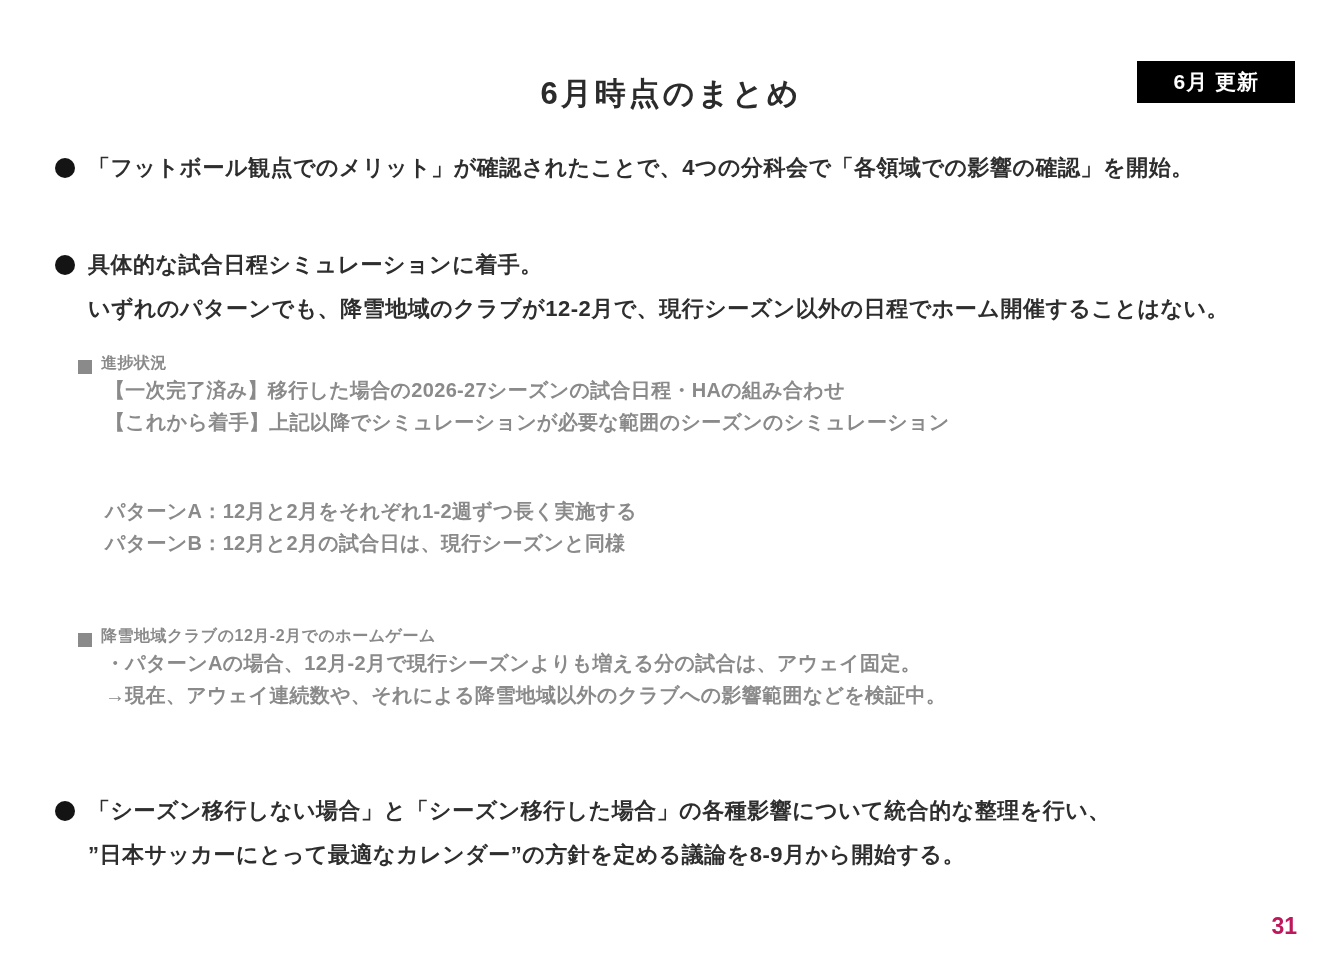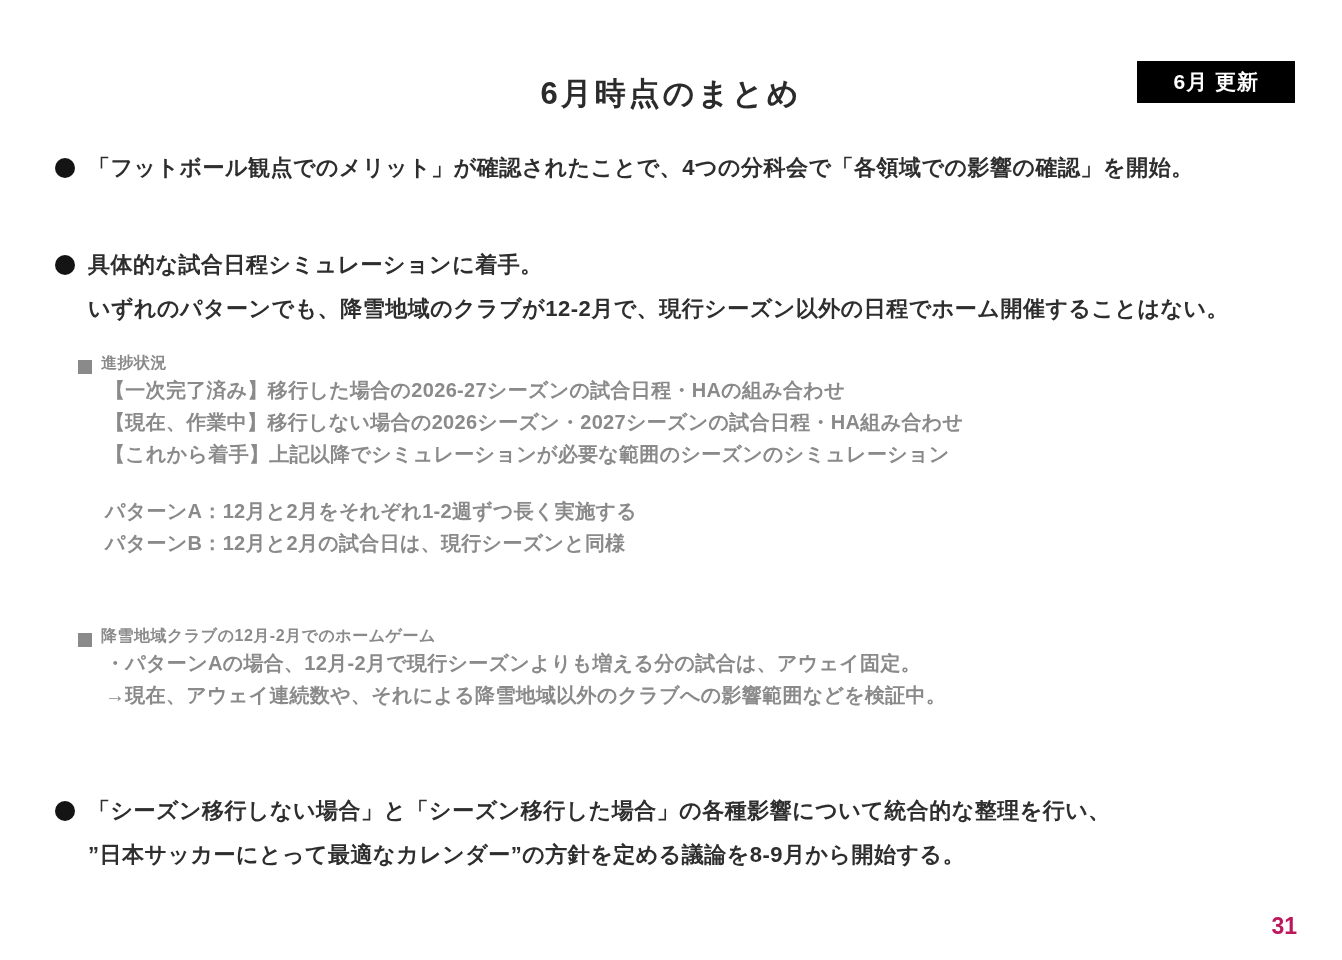--- a/index.html
+++ b/index.html
@@ -139,21 +139,20 @@
     </div>
     <div class="bullet-text bullet-cont">いずれのパターンでも、降雪地域のクラブが12-2月で、現行シーズン以外の日程でホーム開催することはない。</div>
   </div>
 
   <div class="detail-section" style="top:342px;">
     <div class="detail-heading">
       <span class="square-marker"></span>
       <span>進捗状況</span>
     </div>
     <div class="detail-item">【一次完了済み】移行した場合の2026-27シーズンの試合日程・HAの組み合わせ</div>
-    <div class="detail-item">【現在、作業中】移行しない場合の2026シーズン・2027シーズンの試合日程・HA組み合わせ</div>
     <div class="detail-item">【これから着手】上記以降でシミュレーションが必要な範囲のシーズンのシミュレーション</div>
   </div>
 
   <div class="detail-section" style="top:495px;">
     <div class="detail-item">パターンA：12月と2月をそれぞれ1-2週ずつ長く実施する</div>
     <div class="detail-item">パターンB：12月と2月の試合日は、現行シーズンと同様</div>
   </div>
 
   <div class="detail-section" style="top:615px;">
     <div class="detail-heading">

